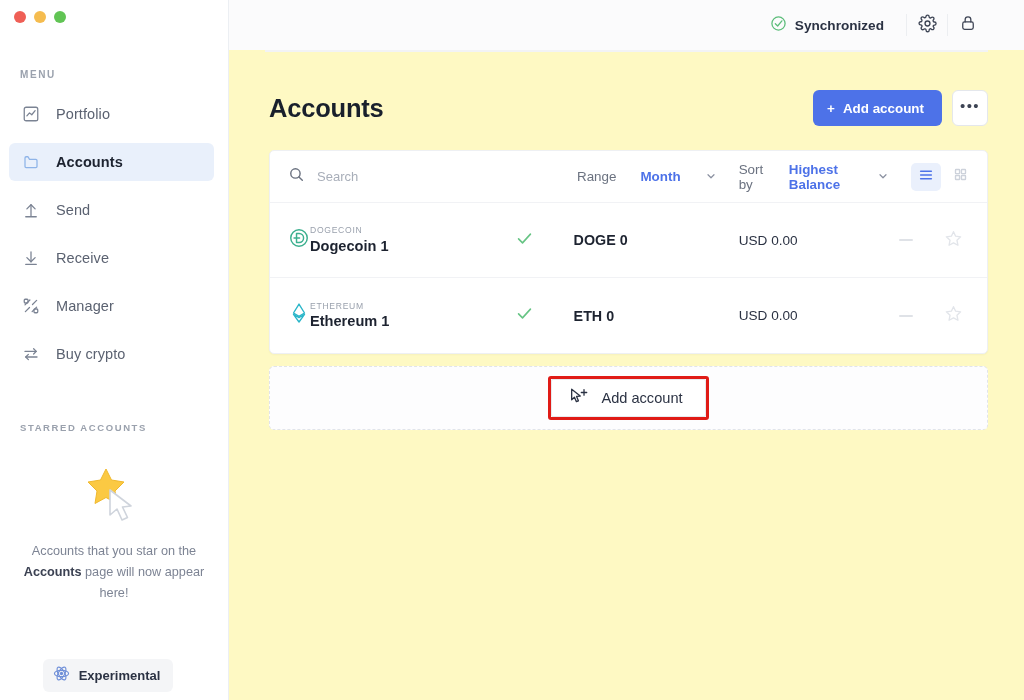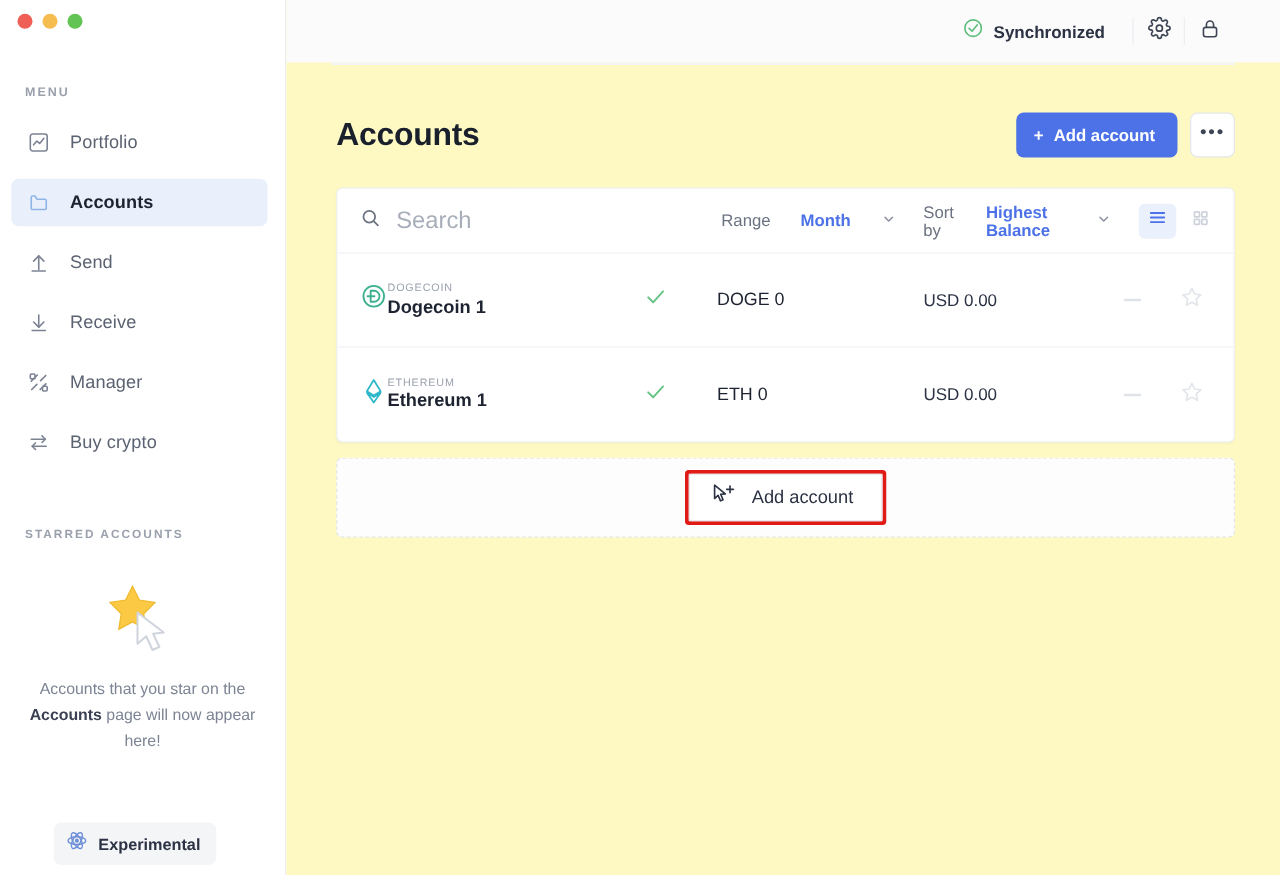--- a/index.html
+++ b/index.html
@@ -194,21 +194,21 @@
   .filterbar {
     height: 52px;
     display: flex;
     align-items: center;
     padding: 0 12px 0 18px;
     border-bottom: 1px solid #f1f2f5;
   }
   .search-wrap { display: flex; align-items: center; gap: 12px; flex: 1; }
   .search-input {
     border: none; outline: none;
-    font-size: 19px;
+    font-size: 13px;
     font-family: "Liberation Sans", sans-serif;
     color: #2b3243;
     background: transparent;
     width: 260px;
   }
   .search-input::placeholder { color: #a8aeb9; }
   .filter-group { display: flex; align-items: center; gap: 24px; margin-right: 22px; cursor: pointer; }
   .filter-key { font-size: 13.4px; color: #6b7280; }
   .filter-val { font-size: 13.4px; color: #4d72e8; font-weight: bold; }
   .view-toggles { display: flex; align-items: center; gap: 4px; }
@@ -244,21 +244,21 @@
     font-size: 14.6px;
     color: #1d2330;
     font-weight: bold;
     line-height: 1.3;
   }
   .cell-check { width: 110px; display: flex; justify-content: center; }
   .cell-crypto {
     width: 185px;
     font-size: 14.3px;
     color: #1d2330;
-    font-weight: normal;
+    font-weight: bold;
   }
   .cell-fiat {
     width: 145px;
     font-size: 13.6px;
     color: #2b3243;
   }
   .cell-change {
     width: 85px;
     display: flex; justify-content: center;
   }

